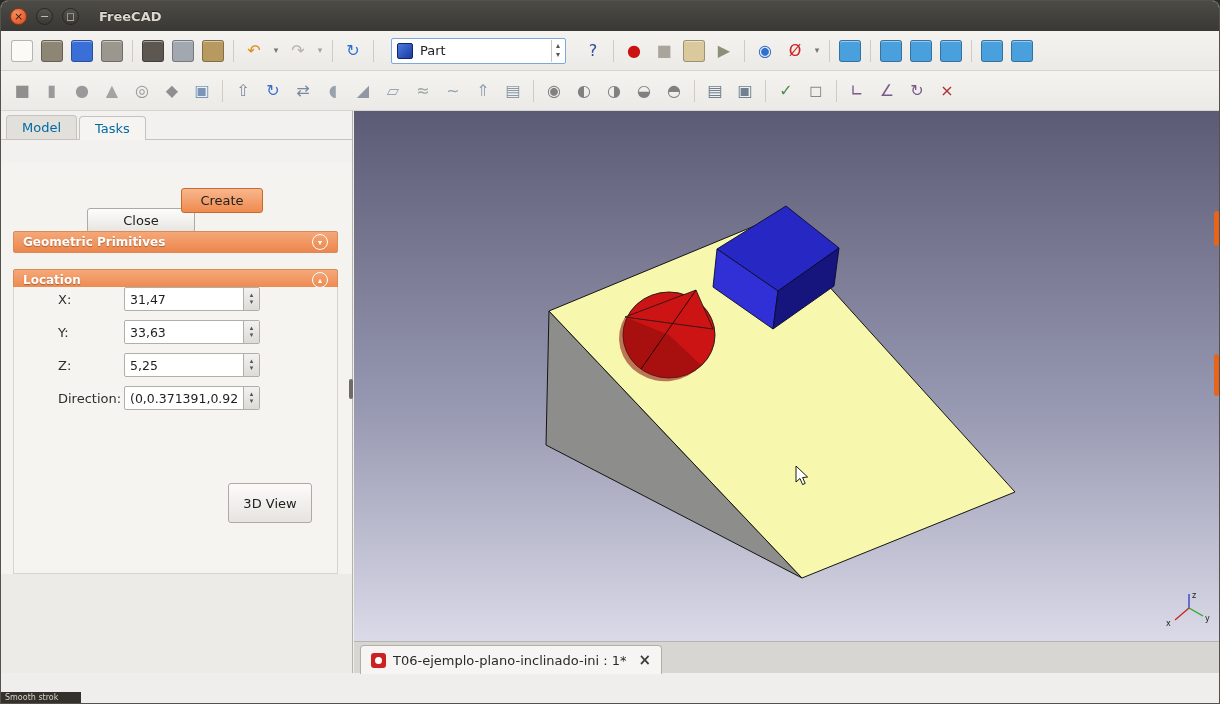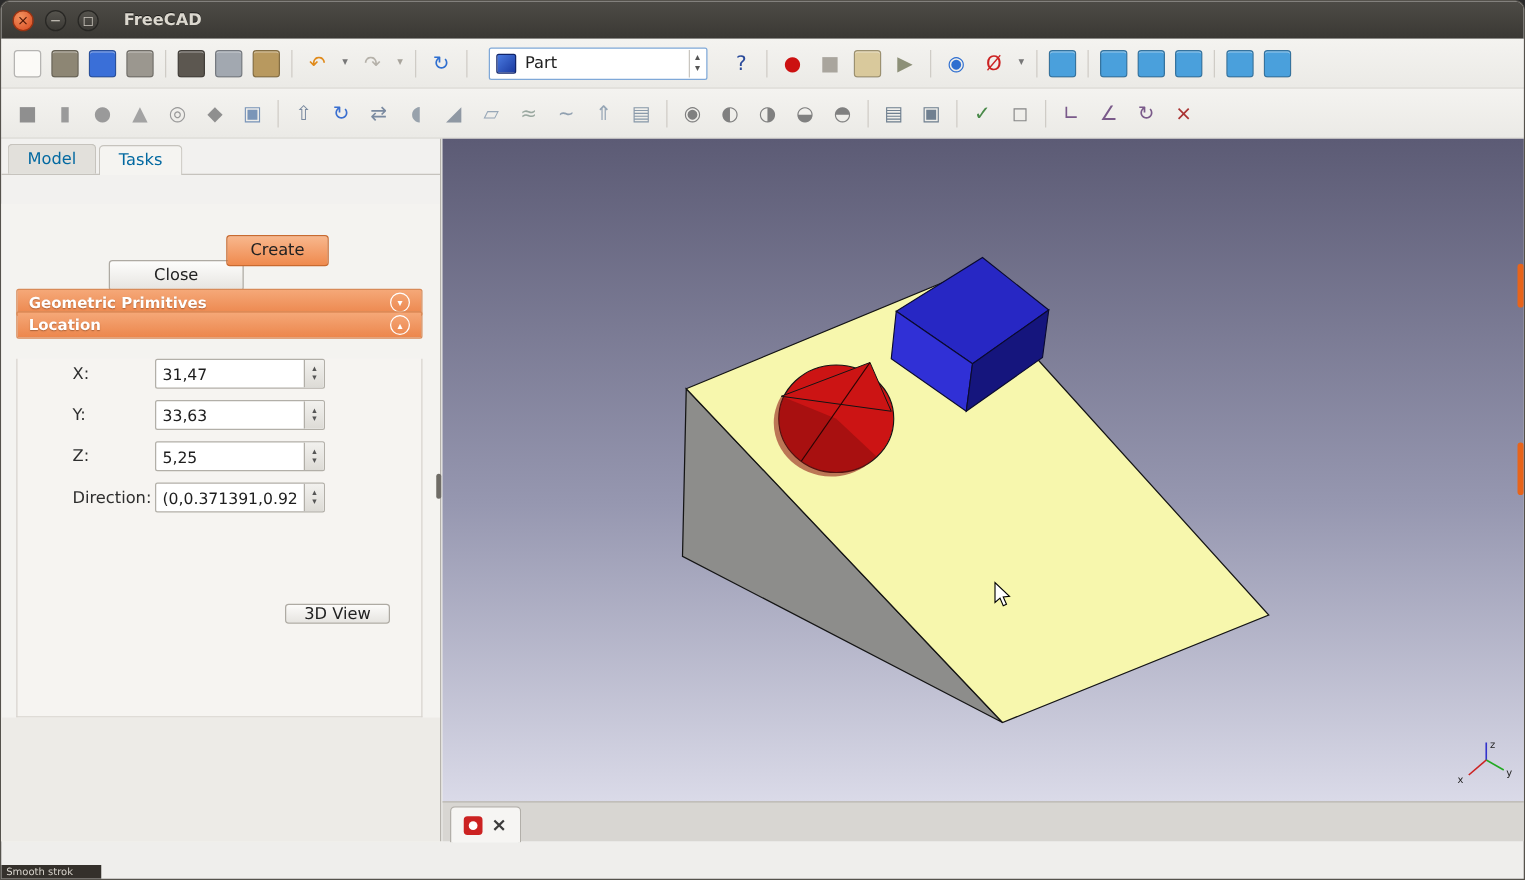--- a/index.html
+++ b/index.html
@@ -37,31 +37,31 @@
   .float-icon{margin-left:auto;width:11px;height:10px;border:1px solid #8a867e;border-top:3px solid #8a867e;border-radius:1px;}
   .tabs{display:flex;align-items:flex-end;height:28px;padding-left:5px;border-bottom:1px solid #c6c3bd;}
   .tab{padding:4px 15px 4px 15px;font-size:13px;color:#0369a1;border:1px solid #c6c3bd;border-bottom:none;border-radius:4px 4px 0 0;margin-right:2px;}
   .tab.inactive{background:#e2e0db;}
   .tab.active{background:#f5f4f1;position:relative;top:1px;}
   .task-area{position:absolute;left:0;right:0;top:52px;bottom:0;background:#f4f3f0;}
   .task-btn{position:absolute;height:25px;border-radius:3px;font-size:13px;color:#222;display:flex;align-items:center;justify-content:center;box-sizing:border-box;}
   .btn-close{left:86px;top:19px;width:108px;background:linear-gradient(#fdfdfc,#e6e4e0);border:1px solid #aeaaa3;margin-top:26px;}
   .btn-create{left:180px;top:25px;width:82px;background:linear-gradient(#f8b78d,#ef8a4e);border:1px solid #c86a30;}
   .sec{position:absolute;left:12px;right:14px;height:22px;background:linear-gradient(#f5a878,#ec864c);border:1px solid #d88a58;border-radius:2px;color:#fff;font-weight:bold;font-size:12px;display:flex;align-items:center;padding:0 9px;text-shadow:0 1px 1px rgba(90,40,10,0.45);box-sizing:border-box;}
-  .sec-gp{top:68px;} .sec-loc{top:86px;}
+  .sec-gp{top:68px;} .sec-loc{top:106px;}
   .chev{margin-left:auto;width:14px;height:14px;border:1px solid #fff;border-radius:50%;display:flex;align-items:center;justify-content:center;font-size:8px;color:#fff;text-shadow:none;}
   .loc-box{position:absolute;left:12px;right:14px;top:124px;height:287px;background:#f6f4f1;border:1px solid #d7d4ce;border-top:none;box-sizing:border-box;}
   .pos-heading{font-size:13px;font-weight:bold;color:#2e2e2e;margin:20px 0 16px 14px;}
   .prow{display:flex;align-items:center;height:24px;margin:0 0 9px 0;}
   .plabel{width:110px;padding-left:44px;font-size:13px;color:#2e2e2e;box-sizing:border-box;}
   .pinput{width:136px;height:24px;background:#fff;border:1px solid #b2afa8;border-radius:2px;display:flex;align-items:center;box-sizing:border-box;overflow:hidden;}
   .pvalue{flex:1;font-size:12.5px;color:#1e1e1e;padding-left:5px;white-space:nowrap;}
   .spin{width:15px;height:100%;background:linear-gradient(#f2f1ee,#dddbd6);border-left:1px solid #b2afa8;display:flex;flex-direction:column;align-items:center;justify-content:center;}
   .spin span{font-size:7px;color:#555;line-height:1.05;}
-  .btn-3dview{position:absolute;left:214px;top:196px;width:84px;height:16px;background:linear-gradient(#fcfbfa,#e6e4e0);border:1px solid #aeaaa3;border-radius:3px;font-size:13px;color:#222;display:flex;align-items:center;justify-content:center;box-sizing:border-box;}
+  .btn-3dview{position:absolute;left:214px;top:196px;width:84px;height:40px;background:linear-gradient(#fcfbfa,#e6e4e0);border:1px solid #aeaaa3;border-radius:3px;font-size:13px;color:#222;display:flex;align-items:center;justify-content:center;box-sizing:border-box;}
   .lower-area{position:absolute;left:0;right:0;top:411px;bottom:0;background:#edebe7;}
   .panel-scroll{position:absolute;left:348px;top:378px;width:4px;height:20px;background:#6f6c66;border-radius:2px;}
 
   
   .viewport{position:absolute;left:353px;top:110px;width:867px;height:530px;background:linear-gradient(180deg,#5c5b75 0%,#9697b0 55%,#dadae8 100%);}
   .viewport svg{display:block;width:100%;height:100%;}
 
   
   .tabbar{position:absolute;left:353px;top:640px;width:867px;height:32px;background:#d8d6d2;border-top:1px solid #b8b5b0;box-sizing:border-box;}
   .doctab{position:absolute;left:6px;top:3px;height:29px;background:#f6f5f3;border:1px solid #b2afa9;border-bottom:none;border-radius:4px 4px 0 0;display:flex;align-items:center;padding:0 10px;box-sizing:border-box;}
@@ -493,19 +493,20 @@
       <rect x="860" y="100" width="5" height="35" rx="2.5" fill="#e8641a"></rect>
       <rect x="860" y="243" width="5" height="42" rx="2.5" fill="#e8641a"></rect>
     </svg>
   </div>
 
   <div class="tabbar">
     <div class="doctab">
       <span class="doc-ic">
           <span class="doc-ic-in"></span>
         </span>
+      <span class="doctab-label">T06-ejemplo-plano-inclinado-ini : 1*</span>
       <span class="tab-close">×</span>
     </div>
   </div>
 
   <div class="bg-fragment">Smooth strok</div>
 
 </div>
 
 </body></html>

